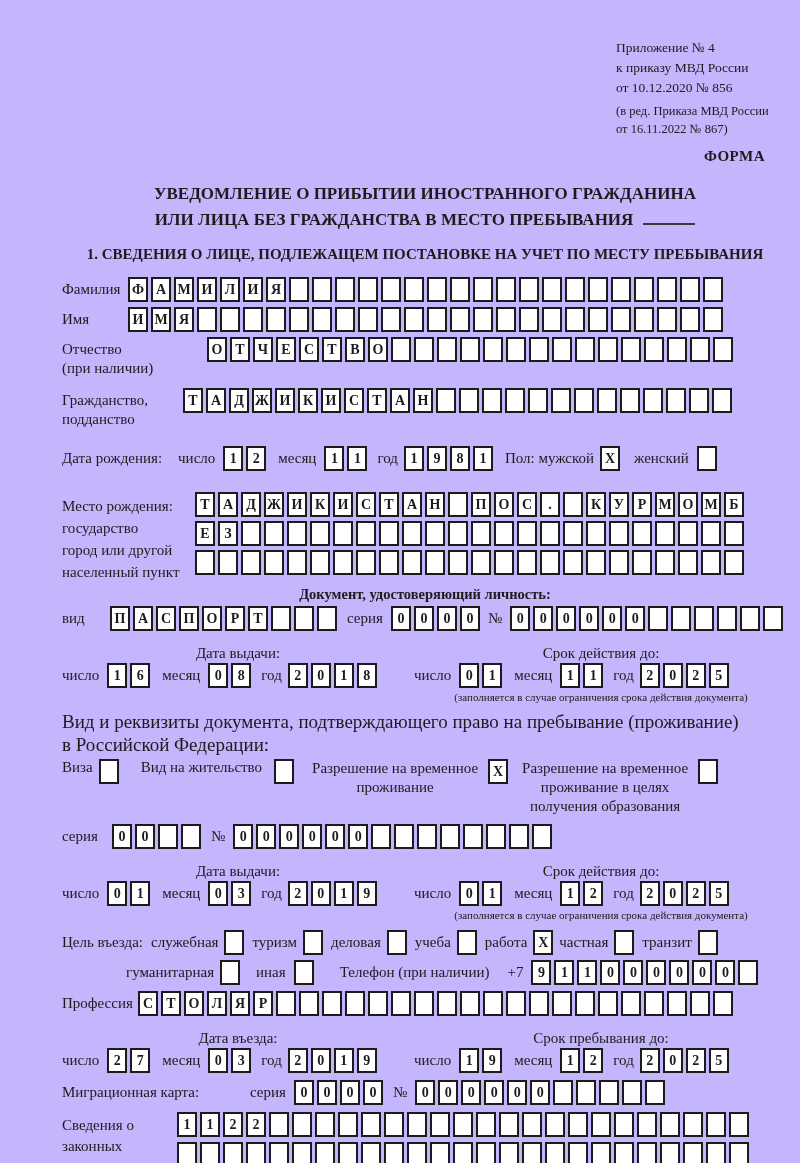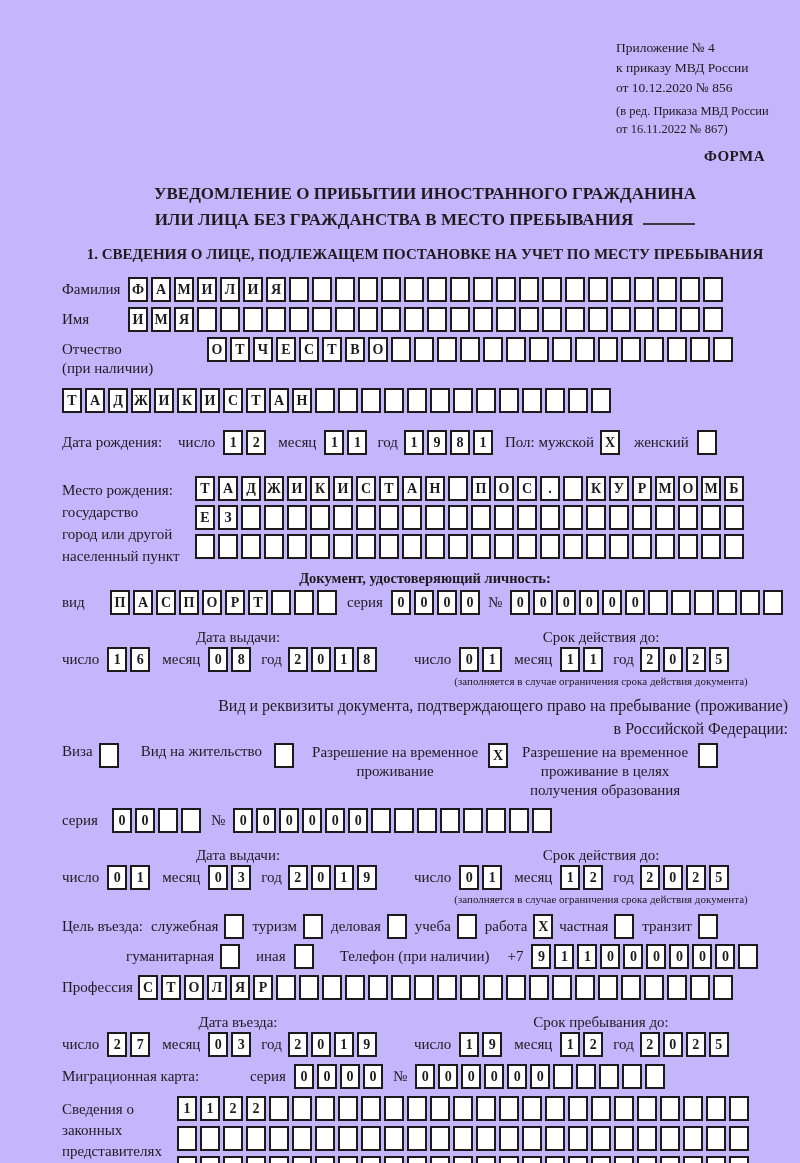--- a/index.html
+++ b/index.html
@@ -40,21 +40,21 @@
   .r-birthdate{margin-top:17px}
   .r-birthplace{margin-top:21px}
   .doc-header{margin-top:3px; text-align:center; font-weight:bold; font-size:14.5px;}
   .r-vid{margin-top:3px}
   .dates-block{display:flex; margin-top:13px;}
   .dates-col{flex:none}
   .dates-col.left{width:352px}
   .dates-col.right{width:374px}
   .dates-title{text-align:center; font-size:15px; line-height:19px;}
   .dates-note{font-size:11px; line-height:15px; margin-top:2px; white-space:nowrap; text-align:center;}
-  .reqs{margin-top:5px; font-size:16px; line-height:23px;text-align:right;}
+  .reqs{margin-top:5px; font-size:19px; line-height:23px;}
   .r-permits{margin-top:3px}
   .r-series2{margin-top:8px}
   .r-purpose{margin-top:7px}
   .r-purpose2{margin-top:5px; padding-left:64px;}
   .r-profession{margin-top:6px}
   .r-migration{margin-top:7px}
   .r-reps{margin-top:7px; height:96px;}
 </style>
 </head>
 <body>
@@ -169,20 +169,24 @@
         <span class="cell"></span>
         <span class="cell"></span>
         <span class="cell"></span>
         <span class="cell"></span>
         <span class="cell"></span>
         <span class="cell"></span>
       </span>
   </div>
 
   <div class="row rows-top r-citizenship">
+    <span class="lbl-multi w121">
+      <div>Гражданство,</div>
+      <div>подданство</div>
+    </span>
     <span class="cells">
         <span class="cell">Т</span>
         <span class="cell">А</span>
         <span class="cell">Д</span>
         <span class="cell">Ж</span>
         <span class="cell">И</span>
         <span class="cell">К</span>
         <span class="cell">И</span>
         <span class="cell">С</span>
         <span class="cell">Т</span>

